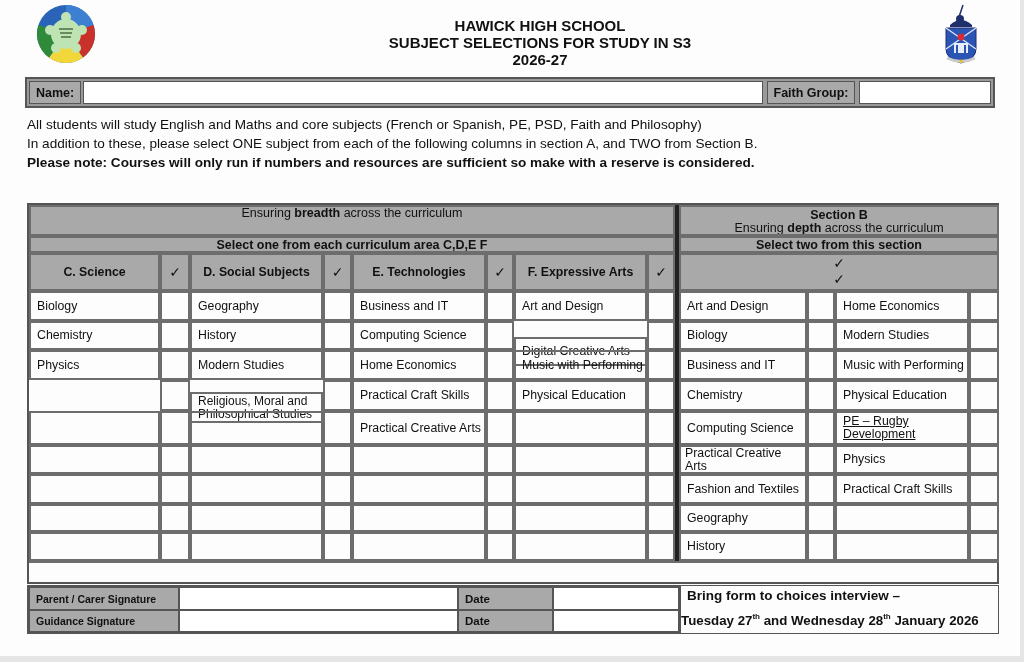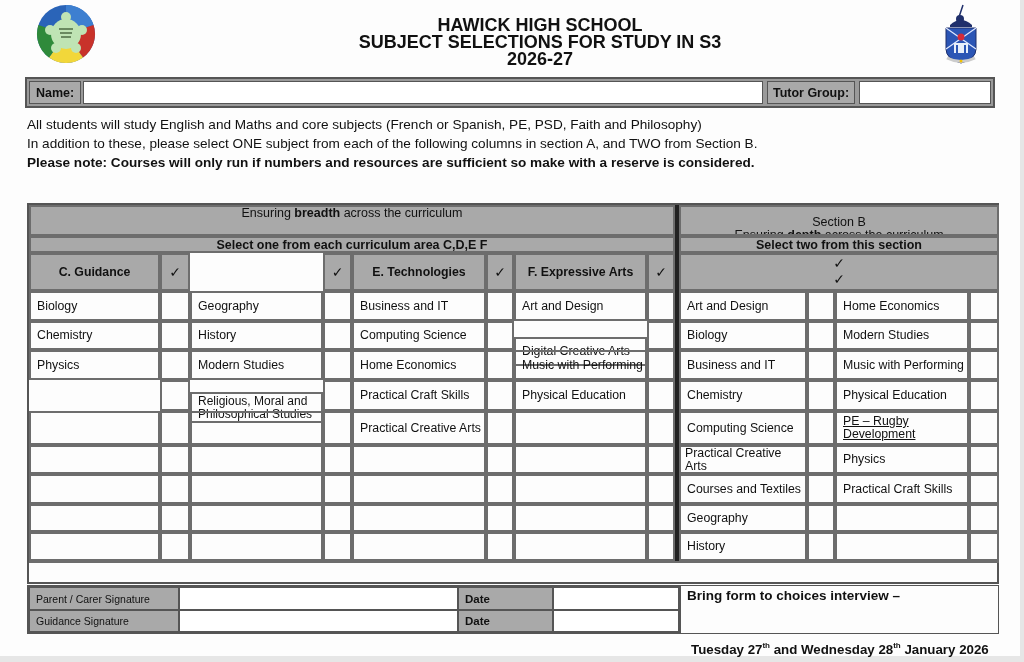--- a/index.html
+++ b/index.html
@@ -6,21 +6,21 @@
   body {
     width:1024px; height:662px; overflow:hidden; position:relative;
     background:#fdfdfd; font-family:"Liberation Sans", sans-serif; color:#111;
   }
   .page-edge { position:absolute; right:0; top:0; width:4px; height:662px; background:#e6e6e6; }
   .page-bottom { position:absolute; left:0; bottom:0; width:1024px; height:6px; background:#e6e6e6; }
 
   
   .logo-left { position:absolute; left:36px; top:4px; width:60px; height:60px; }
   .logo-right { position:absolute; left:941px; top:3px; width:40px; height:62px; }
-  .title-block { position:absolute; left:300px; top:17px; width:480px; text-align:center; font-weight:bold; font-size:18px; line-height:17px; }
+  .title-block { position:absolute; left:300px; top:17px; width:480px; text-align:center; font-weight:bold; font-size:15px; line-height:17px; }
 
   
   .name-row { position:absolute; left:25px; top:77px; width:970px; height:31px; border:2px solid #555; background:#9a9a9a; box-sizing:border-box; }
   .name-row .cell { position:absolute; top:2px; height:23px; box-sizing:border-box; border:1px solid #555; display:flex; align-items:center; font-size:12.5px; font-weight:bold; }
   .gray { background:#a9a9a9; }
   .white { background:#fff; }
 
   
   .intro { position:absolute; left:27px; top:115px; font-size:13.6px; line-height:19px; }
   .intro .b { font-weight:bold; }
@@ -30,25 +30,25 @@
   .c { position:absolute; box-sizing:border-box; border:2px solid #6d6d6d; font-size:12.3px; overflow:hidden; }
   .hdr { background:#a9a9a9; text-align:center; }
   .cell-txt { position:absolute; left:6px; top:0; bottom:0; display:flex; align-items:center; line-height:13px; }
   .colhead { display:flex; align-items:center; justify-content:center; font-weight:bold; font-size:12.3px; }
   .tick { display:flex; align-items:center; justify-content:center; font-size:14px; }
   .divider { position:absolute; left:646px; top:0; width:4px; height:356px; background:#222; }
 
   
   .sig { position:absolute; left:27px; top:585px; width:654px; height:49px; border:2px solid #555; box-sizing:border-box; }
   .sig .c { border:1px solid #555; }
-  .sig .lbl { font-weight:normal; font-size:10.5px; display:flex; align-items:center; padding-left:6px; }
+  .sig .lbl { font-weight:bold; font-size:10.5px; display:flex; align-items:center; padding-left:6px; }
   .sig .dlbl { font-weight:bold; font-size:11.5px; display:flex; align-items:center; padding-left:6px; }
   .bring { position:absolute; left:679px; top:585px; width:320px; height:49px; border:1px solid #555; border-left:none; box-sizing:border-box; font-weight:bold;text-decoration:underline; }
   .bring .l1 { position:absolute; left:8px; top:2px; font-size:13.5px; }
-  .bring .l2 { position:absolute; left:12px; top:26px; font-size:13.3px; white-space:nowrap;margin-top:29px; }
+  .bring .l2 { position:absolute; left:2px; top:26px; font-size:13.3px; white-space:nowrap; }
   sup { font-size:8px; vertical-align:6px; }
 </style>
 </head>
 <body>
 
 <div class="page-edge"></div>
 <div class="page-bottom"></div>
 
 <svg class="logo-left" viewBox="0 0 60 60">
   <circle cx="30" cy="30" r="29" fill="#2a64b8"></circle>
@@ -83,50 +83,51 @@
 
 <div class="title-block">
   <div>HAWICK HIGH SCHOOL</div>
   <div>SUBJECT SELECTIONS FOR STUDY IN S3</div>
   <div>2026-27</div>
 </div>
 
 <div class="name-row">
   <div class="cell gray" style="left:2px;width:52px;padding-left:6px;">Name:</div>
   <div class="cell white" style="left:56px;width:680px;"></div>
-  <div class="cell gray" style="left:740px;width:88px;justify-content:center;">Tutor Group:</div>
+  <div class="cell gray" style="left:740px;width:88px;justify-content:center;">Faith Group:</div>
   <div class="cell white" style="left:832px;width:132px;"></div>
 </div>
 
 <div class="intro">
   <div>All students will study English and Maths and core subjects (French or Spanish, PE, PSD, Faith and Philosophy)</div>
   <div>In addition to these, please select ONE subject from each of the following columns in section A, and TWO from Section B.</div>
   <div class="b">Please note: Courses will only run if numbers and resources are sufficient so make with a reserve is considered.</div>
 </div>
 
 <div class="grid">
   <div class="divider"></div>
 
   <div class="c hdr" style="left:0;top:0;width:646px;height:31px;">
     <div style="font-size:12.5px;line-height:13px;"><span>Ensuring </span><b>breadth</b><span> across the curriculum</span></div>
   </div>
   <div class="c hdr colhead" style="left:0;top:31px;width:646px;height:17px;font-size:12.5px;">Select one from each curriculum area C,D,E F</div>
 
   <div class="c hdr" style="left:650px;top:0;width:320px;height:31px;">
-    <div style="font-weight:normal;font-size:12.5px;line-height:14px;margin-top:8px;">Section B</div>
+    <div style="font-weight:bold;font-size:12.5px;line-height:14px;margin-top:1px;">Section B</div>
     <div style="font-size:12.5px;line-height:13px;"><span>Ensuring </span><b>depth</b><span> across the curriculum</span></div>
   </div>
   <div class="c hdr colhead" style="left:650px;top:31px;width:320px;height:17px;font-size:12.5px;">Select  two from this section</div>
   <div class="c hdr" style="left:650px;top:48px;width:320px;height:38px;">
     <div style="font-size:14px;line-height:16px;">✓</div>
     <div style="font-size:14px;line-height:16px;">✓</div>
   </div>
 
-  <div class="c hdr colhead" style="left:0;top:48px;width:131px;height:38px;">C. Guidance</div>
+  <div class="c hdr colhead" style="left:0;top:48px;width:131px;height:38px;">C. Science</div>
   <div class="c hdr tick" style="left:131px;top:48px;width:30px;height:38px;">✓</div>
+  <div class="c hdr colhead" style="left:161px;top:48px;width:133px;height:38px;">D. Social Subjects</div>
   <div class="c hdr tick" style="left:294px;top:48px;width:29px;height:38px;">✓</div>
   <div class="c hdr colhead" style="left:323px;top:48px;width:134px;height:38px;">E. Technologies</div>
   <div class="c hdr tick" style="left:457px;top:48px;width:28px;height:38px;">✓</div>
   <div class="c hdr colhead" style="left:485px;top:48px;width:133px;height:38px;">F. Expressive Arts</div>
   <div class="c hdr tick" style="left:618px;top:48px;width:28px;height:38px;">✓</div>
 
   <div class="c" style="left:0;top:86px;width:131px;height:30px;">
       <span class="cell-txt">Biology</span>
     </div>
   <div class="c" style="left:0;top:116px;width:131px;height:29px;">
@@ -284,21 +285,21 @@
   <div class="c" style="left:650px;top:175px;width:128px;height:31px;">
       <span class="cell-txt">Chemistry</span>
     </div>
   <div class="c" style="left:650px;top:206px;width:128px;height:34px;">
       <span class="cell-txt">Computing Science</span>
     </div>
   <div class="c" style="left:650px;top:240px;width:128px;height:29px;">
       <span class="cell-txt" style="left:4px;">Practical Creative Arts</span>
     </div>
   <div class="c" style="left:650px;top:269px;width:128px;height:30px;">
-      <span class="cell-txt">Courses and Textiles</span>
+      <span class="cell-txt">Fashion and Textiles</span>
     </div>
   <div class="c" style="left:650px;top:299px;width:128px;height:28px;">
       <span class="cell-txt">Geography</span>
     </div>
   <div class="c" style="left:650px;top:327px;width:128px;height:29px;">
       <span class="cell-txt">History</span>
     </div>
   <div class="c" style="left:778px;top:86px;width:28px;height:30px;"></div>
   <div class="c" style="left:778px;top:116px;width:28px;height:29px;"></div>
   <div class="c" style="left:778px;top:145px;width:28px;height:30px;"></div>

